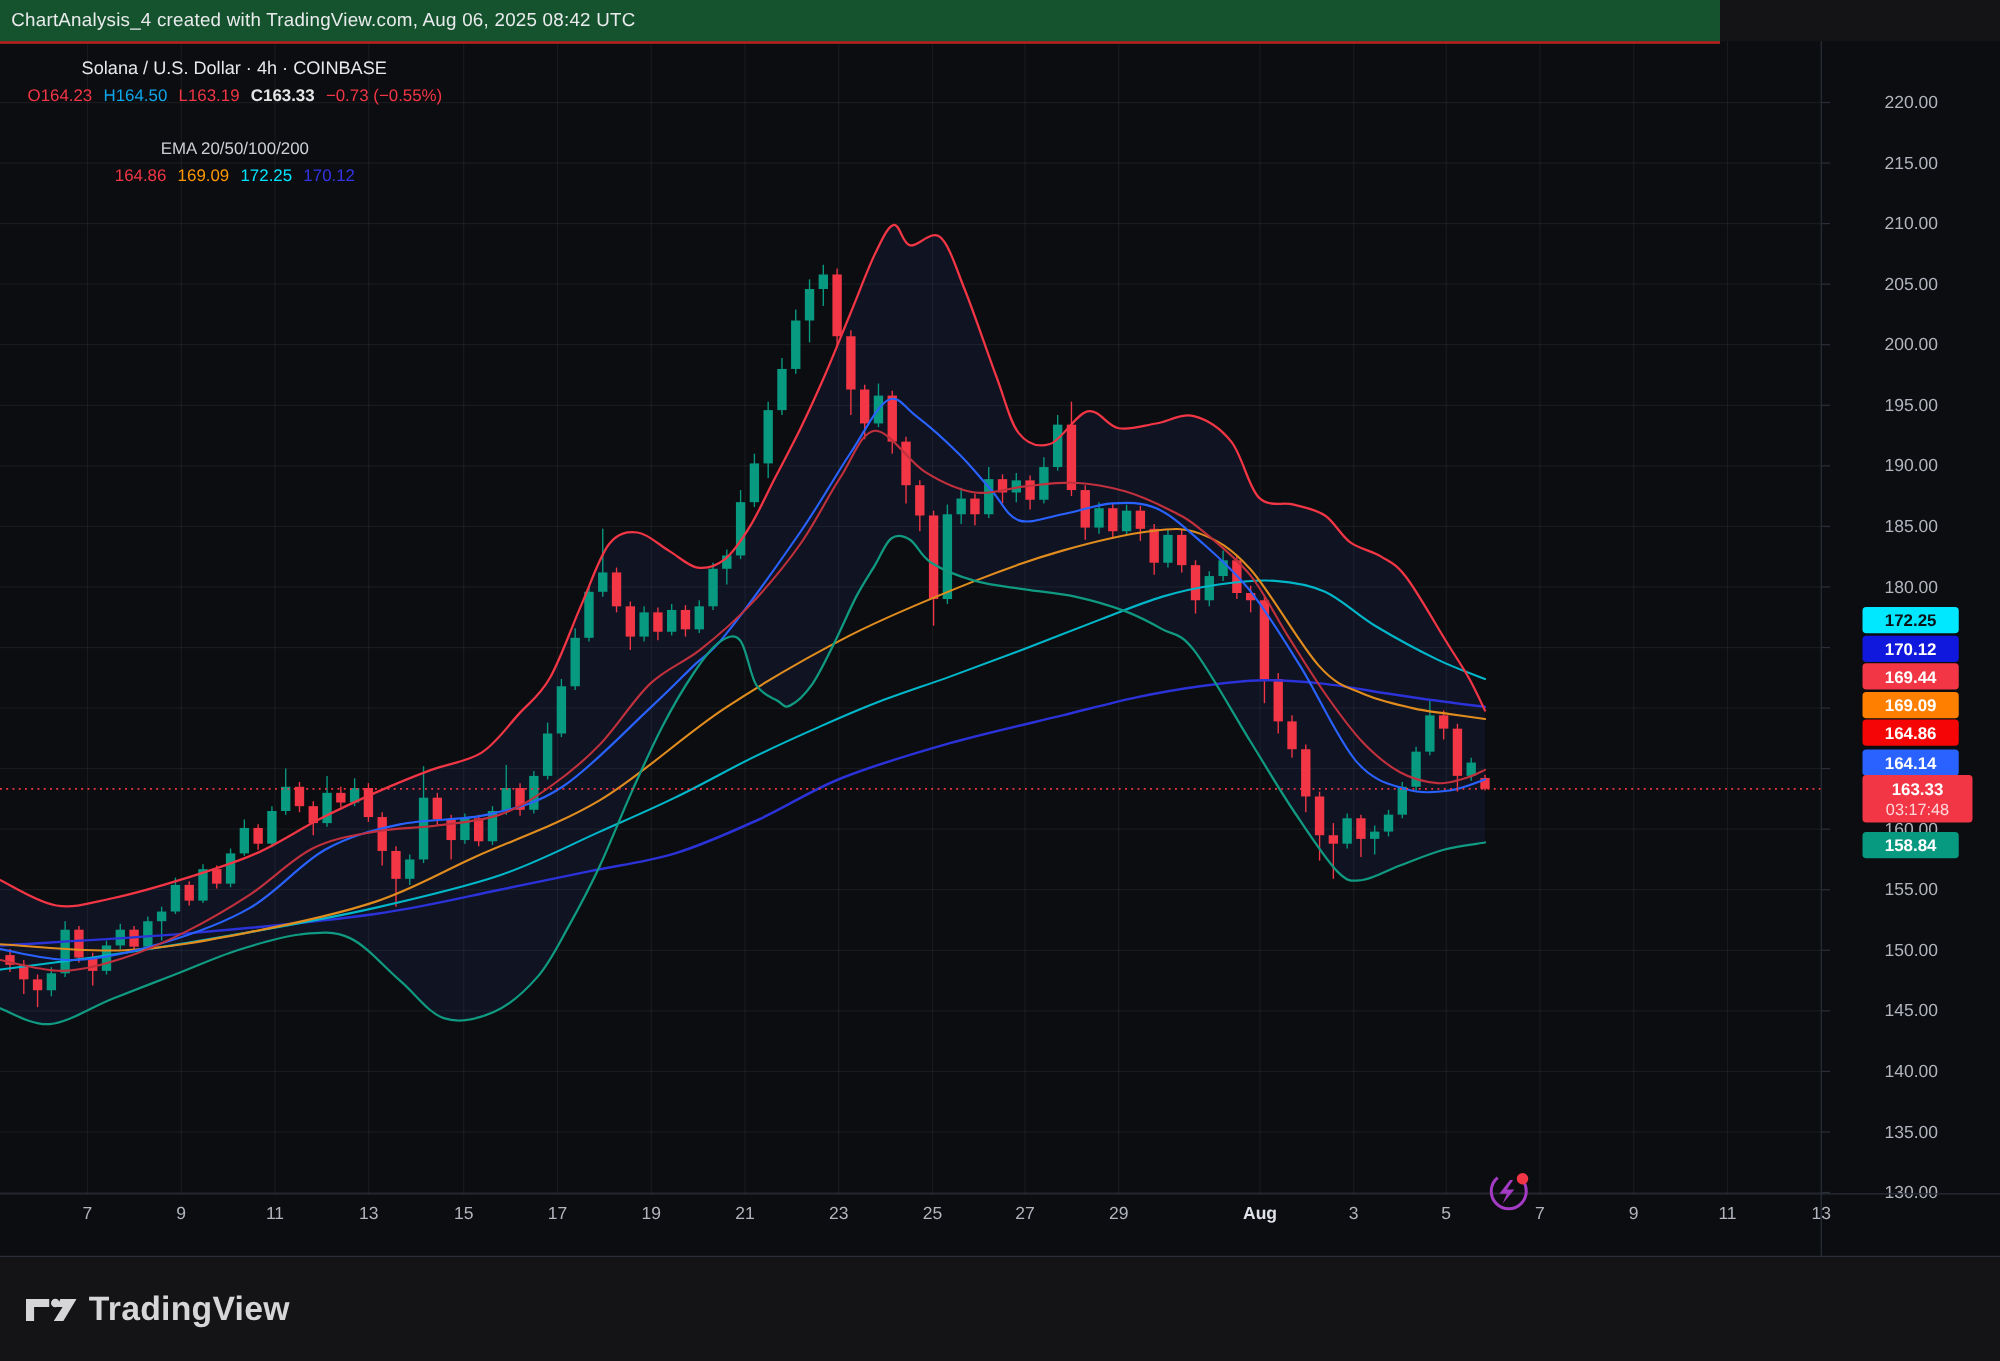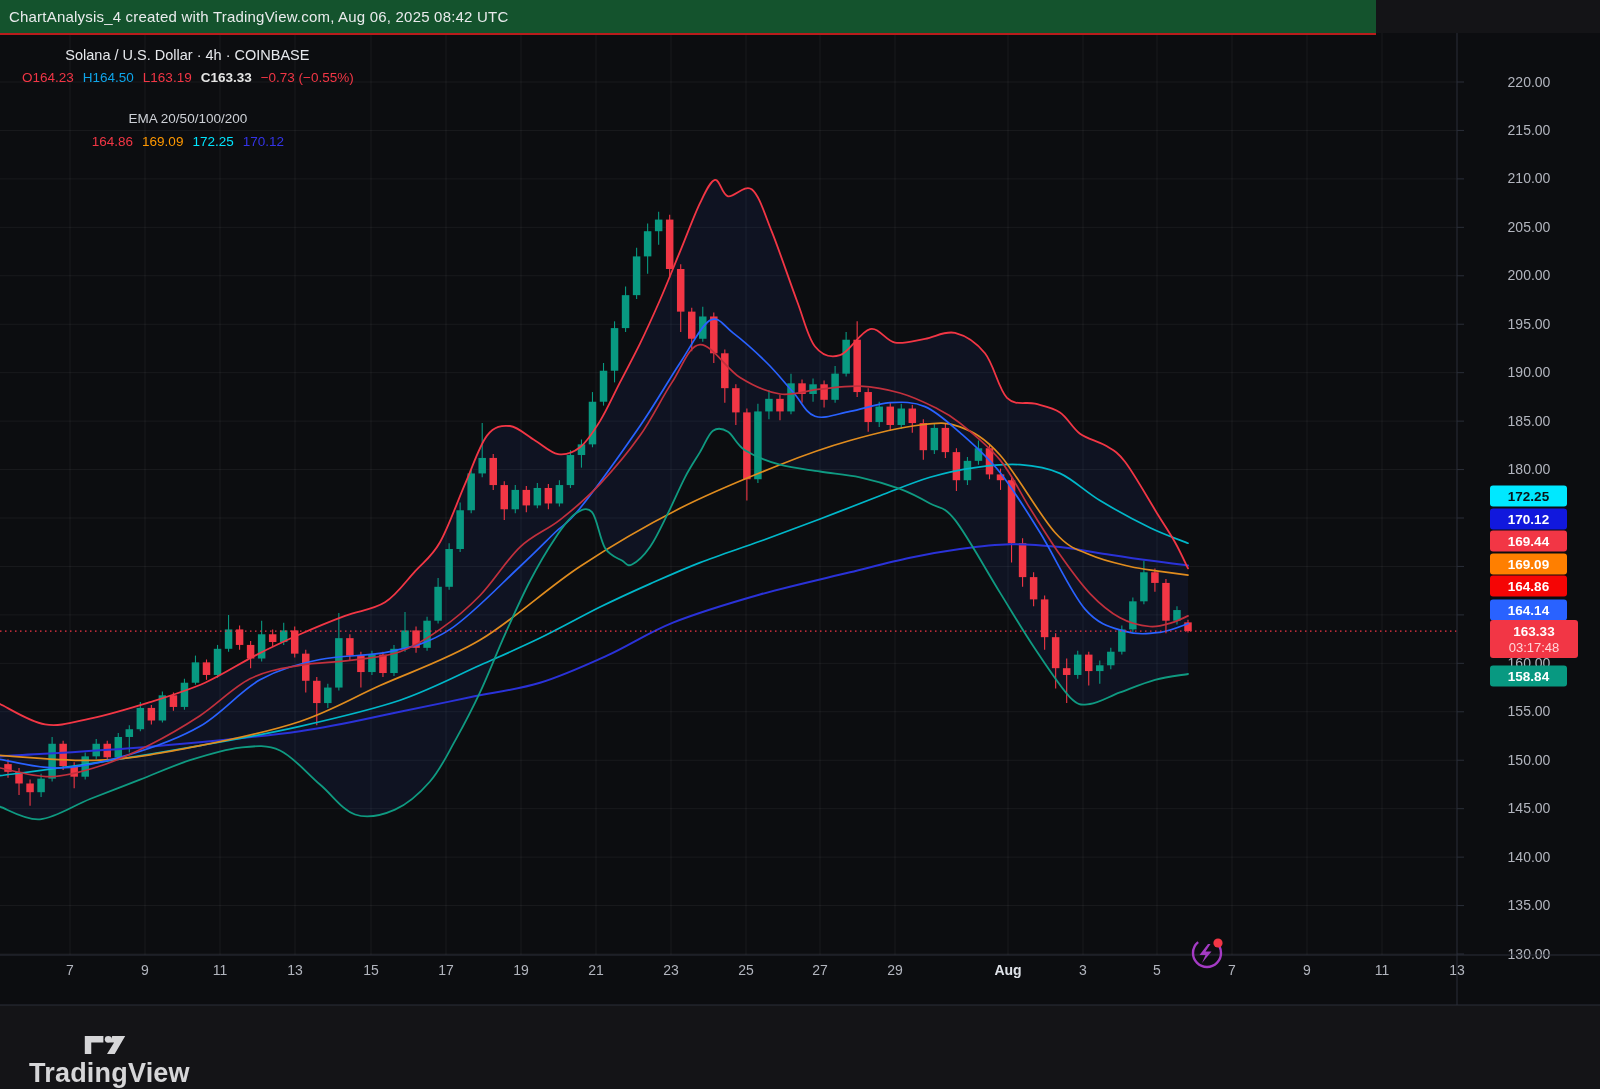--- a/index.html
+++ b/index.html
@@ -8,21 +8,21 @@
   #stage{position:absolute;inset:0;}
   svg text{user-select:none;}
   .topbar{position:absolute;left:0;top:0;width:1376px;height:33px;background:#14532d;
           border-bottom:2px solid #b91c1c;display:flex;align-items:center;z-index:5;}
   .topbar .title{color:#e9eaec;font-size:15px;margin-left:9px;letter-spacing:.2px;}
   .legend{position:absolute;left:22px;top:44px;z-index:6;line-height:22px;}
   .lg-row{display:flex;align-items:center;white-space:nowrap;height:22px;flex-direction:column;}
   .lg-row .sym{color:#e6e8ec;font-size:14.5px;margin-right:10px;}
   .lg-row .lbl{color:#cdd0d6;font-size:13.5px;margin-right:9px;margin-top:42px;}
   .tok{font-size:13.5px;margin-right:9px;font-weight:400;margin-top:13px;}
-  .footer{position:absolute;left:20px;top:1032px;display:flex;align-items:center;z-index:6;flex-direction:column;}
+  .footer{position:absolute;left:20px;top:1032px;display:flex;align-items:center;z-index:6;}
   .footer .brand{color:#d6d6d8;font-size:27px;font-weight:700;margin-left:9px;letter-spacing:.2px;}
 </style>
 </head>
 <body>
 
 <div id="stage">
   <svg id="chart-svg" width="1600" height="1089" viewBox="0 0 1600 1089">
       <rect x="0" y="33" width="1600" height="972" fill="#0c0d10"></rect>
       <line x1="0" y1="954.01" x2="1457" y2="954.01" stroke="rgba(255,255,255,0.055)" stroke-width="1"></line>
       <line x1="1457" y1="954.01" x2="1464" y2="954.01" stroke="#2a2e38" stroke-width="1"></line>

